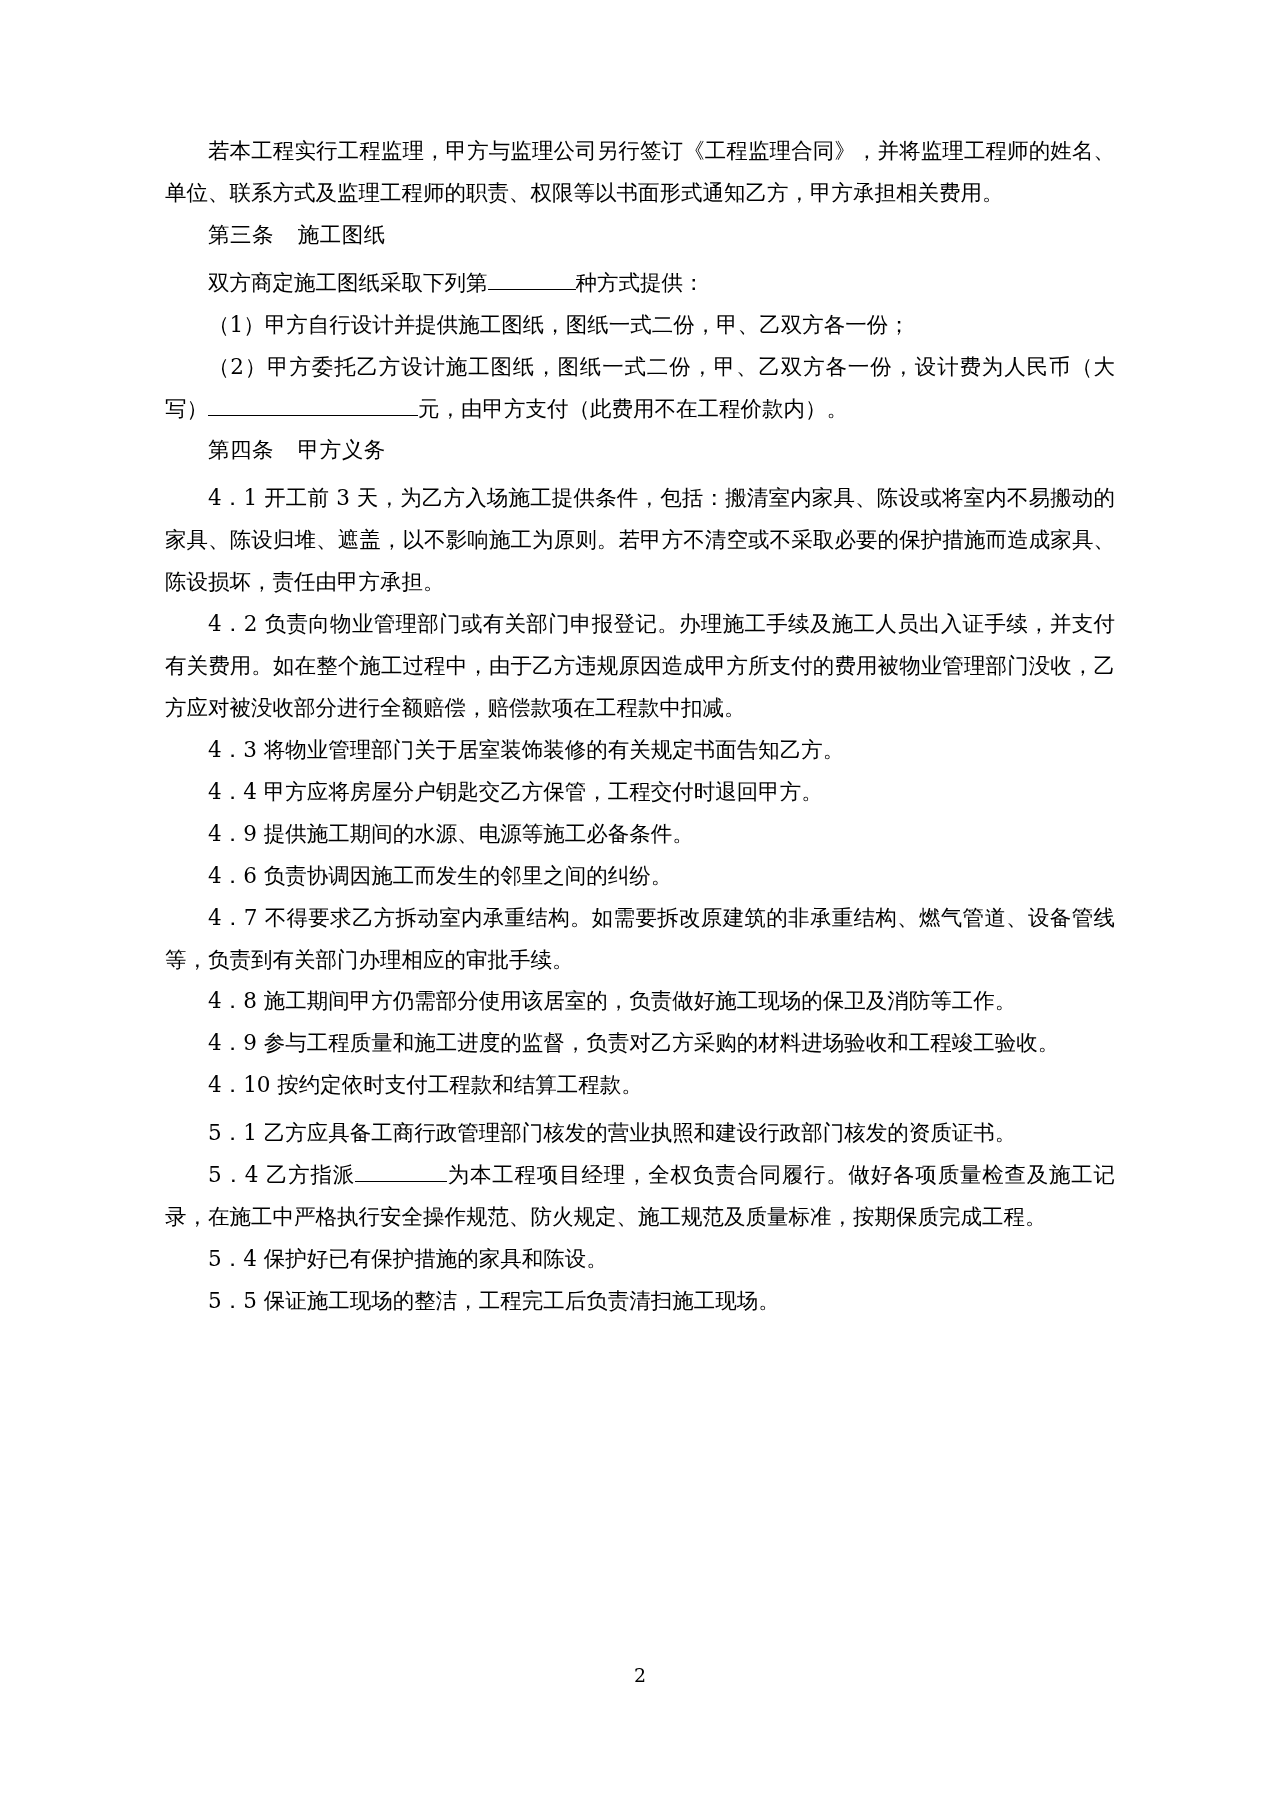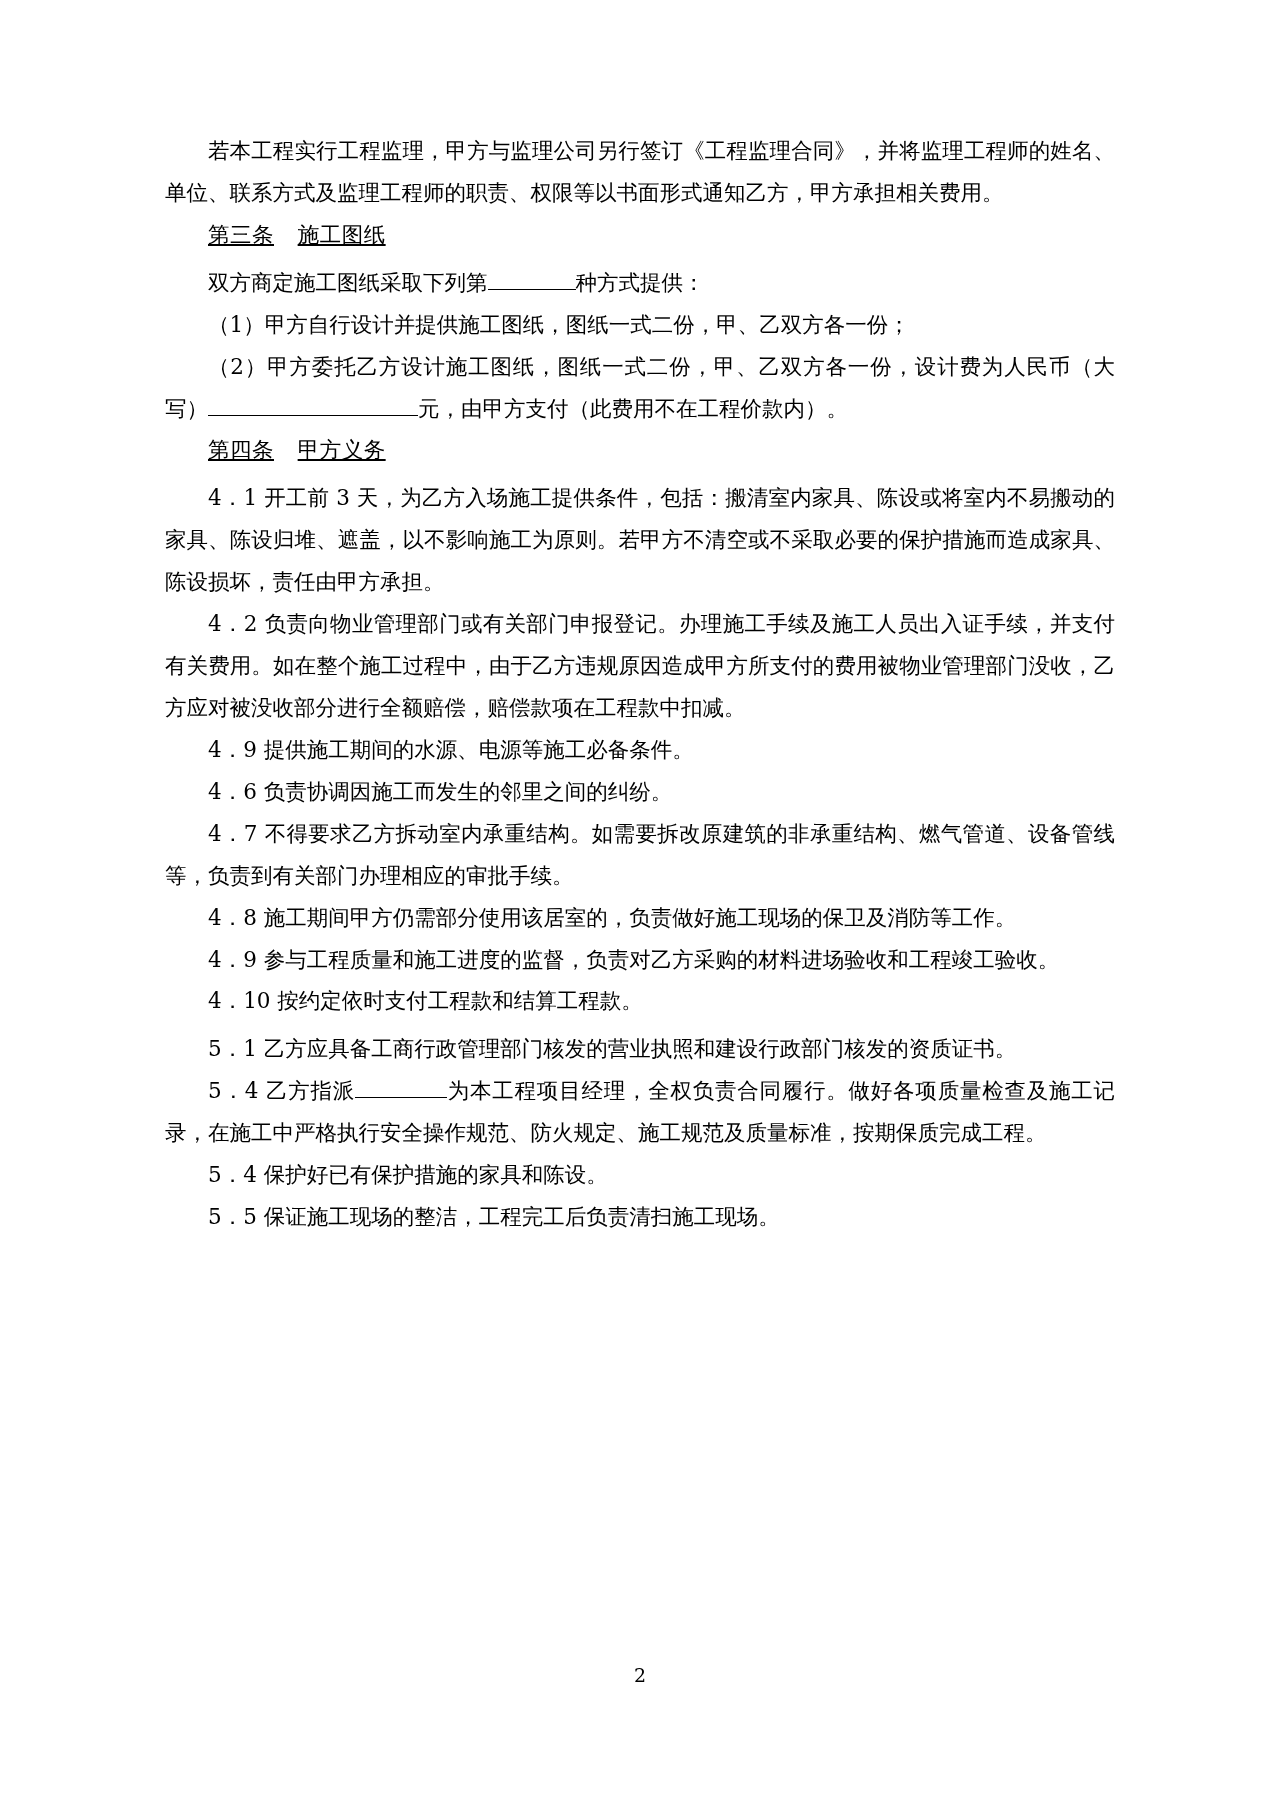--- a/index.html
+++ b/index.html
@@ -26,21 +26,20 @@
   p {
     margin: 0;
     padding: 0;
   }
   .para-indent {
     text-indent: 2em;
   }
   .heading {
     text-indent: 2em;
     letter-spacing: 0.5px;
-    text-decoration: underline;
   }
   .heading .gap {
     display: inline-block;
     width: 1.1em;
   }
   .blank-underline {
     display: inline-block;
     border-bottom: 1.5px solid #000;
     vertical-align: baseline;
   }
@@ -75,20 +74,22 @@
     <p class="para-indent">（1）甲方自行设计并提供施工图纸，图纸一式二份，甲、乙双方各一份；</p>
 
     <p class="para-indent"><span>（2）甲方委托乙方设计施工图纸，图纸一式二份，甲、乙双方各一份，设计费为人民币（大写）</span><span class="blank-underline u-long"></span><span>元，由甲方支付（此费用不在工程价款内）。</span></p>
 
     <p class="heading"><span>第四条</span><span class="gap"></span><span>甲方义务</span></p>
 
     <div class="spacer-sm"></div>
 
     <p class="para-indent">4．1 开工前 3 天，为乙方入场施工提供条件，包括：搬清室内家具、陈设或将室内不易搬动的家具、陈设归堆、遮盖，以不影响施工为原则。若甲方不清空或不采取必要的保护措施而造成家具、陈设损坏，责任由甲方承担。</p>
     <p class="para-indent">4．2 负责向物业管理部门或有关部门申报登记。办理施工手续及施工人员出入证手续，并支付有关费用。如在整个施工过程中，由于乙方违规原因造成甲方所支付的费用被物业管理部门没收，乙方应对被没收部分进行全额赔偿，赔偿款项在工程款中扣减。</p>
+    <p class="para-indent">4．3 将物业管理部门关于居室装饰装修的有关规定书面告知乙方。</p>
+    <p class="para-indent">4．4 甲方应将房屋分户钥匙交乙方保管，工程交付时退回甲方。</p>
     <p class="para-indent">4．9 提供施工期间的水源、电源等施工必备条件。</p>
     <p class="para-indent">4．6 负责协调因施工而发生的邻里之间的纠纷。</p>
     <p class="para-indent">4．7 不得要求乙方拆动室内承重结构。如需要拆改原建筑的非承重结构、燃气管道、设备管线等，负责到有关部门办理相应的审批手续。</p>
     <p class="para-indent">4．8 施工期间甲方仍需部分使用该居室的，负责做好施工现场的保卫及消防等工作。</p>
     <p class="para-indent">4．9 参与工程质量和施工进度的监督，负责对乙方采购的材料进场验收和工程竣工验收。</p>
     <p class="para-indent">4．10 按约定依时支付工程款和结算工程款。</p>
 
 
     <div class="spacer-sm"></div>
 

